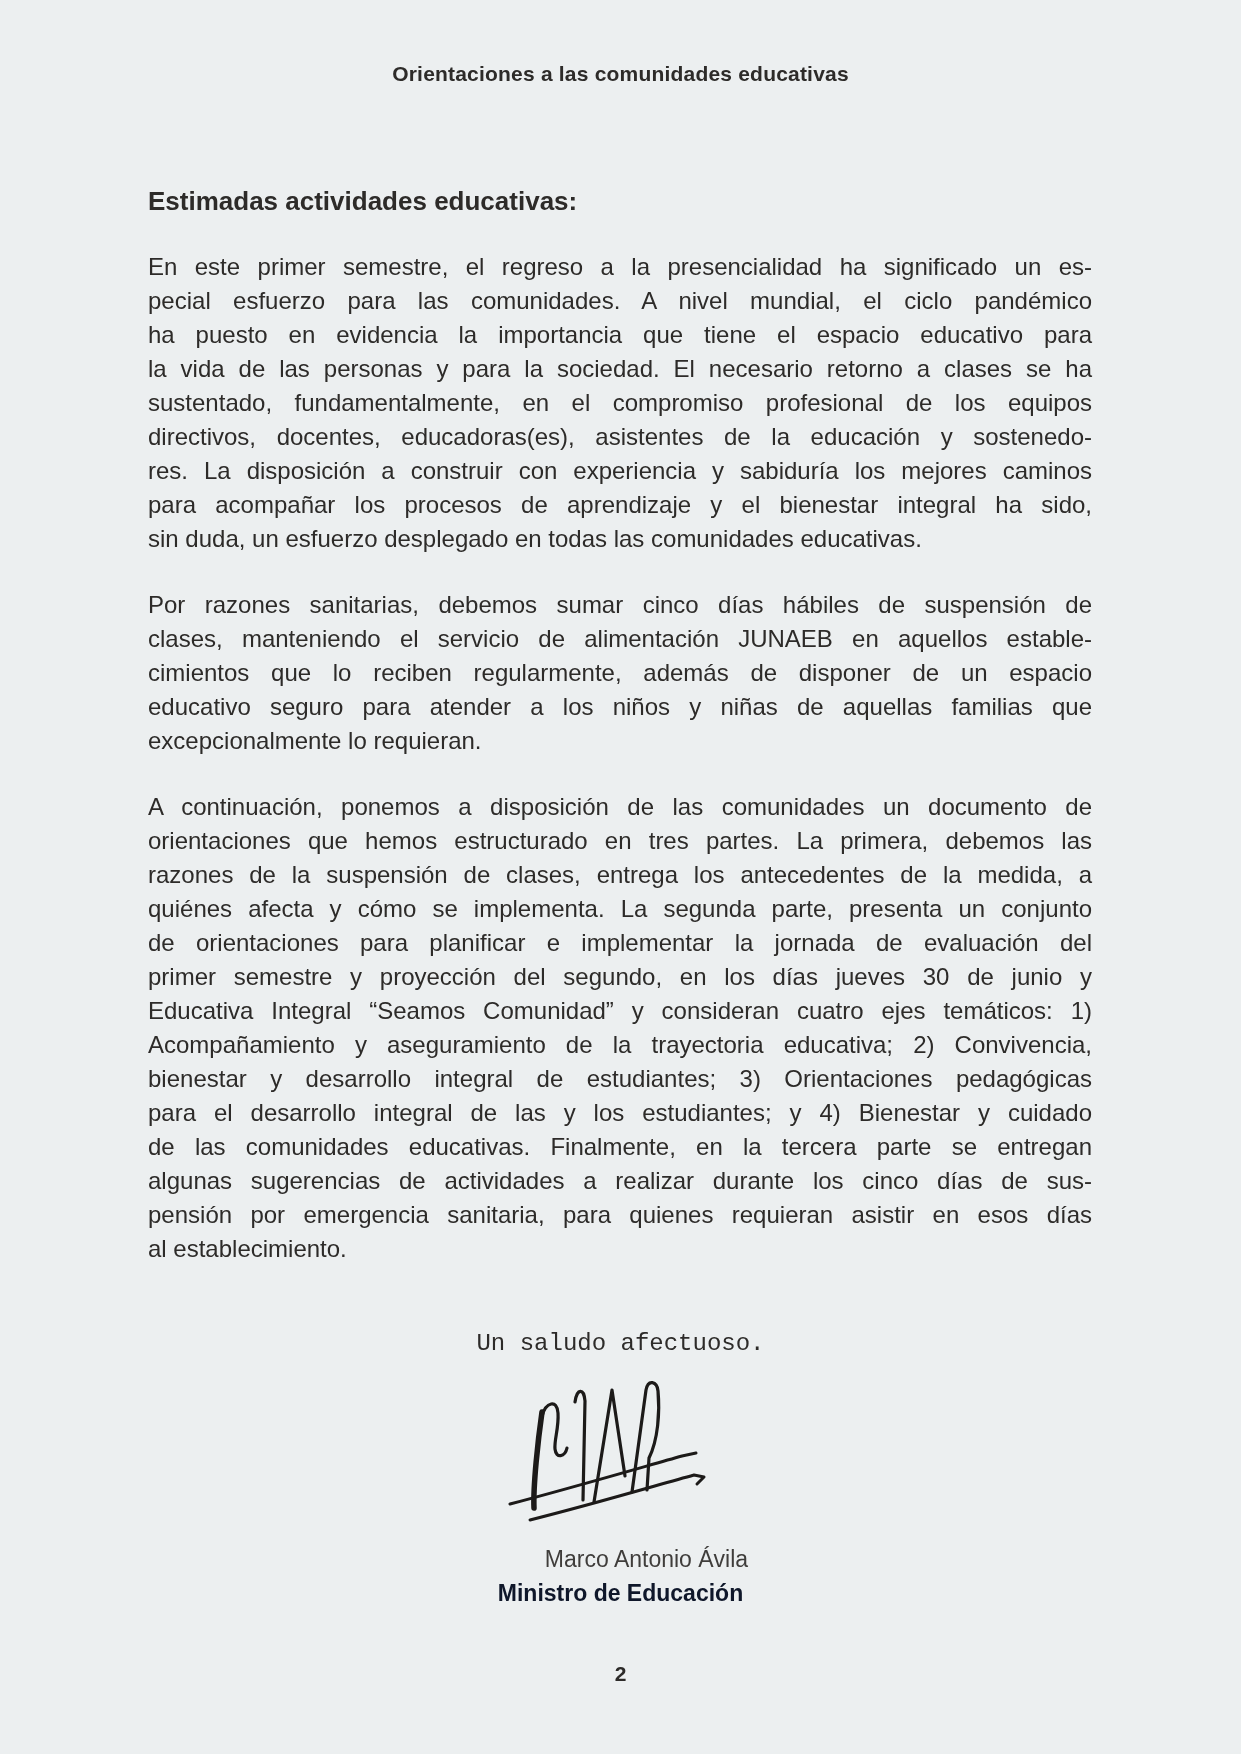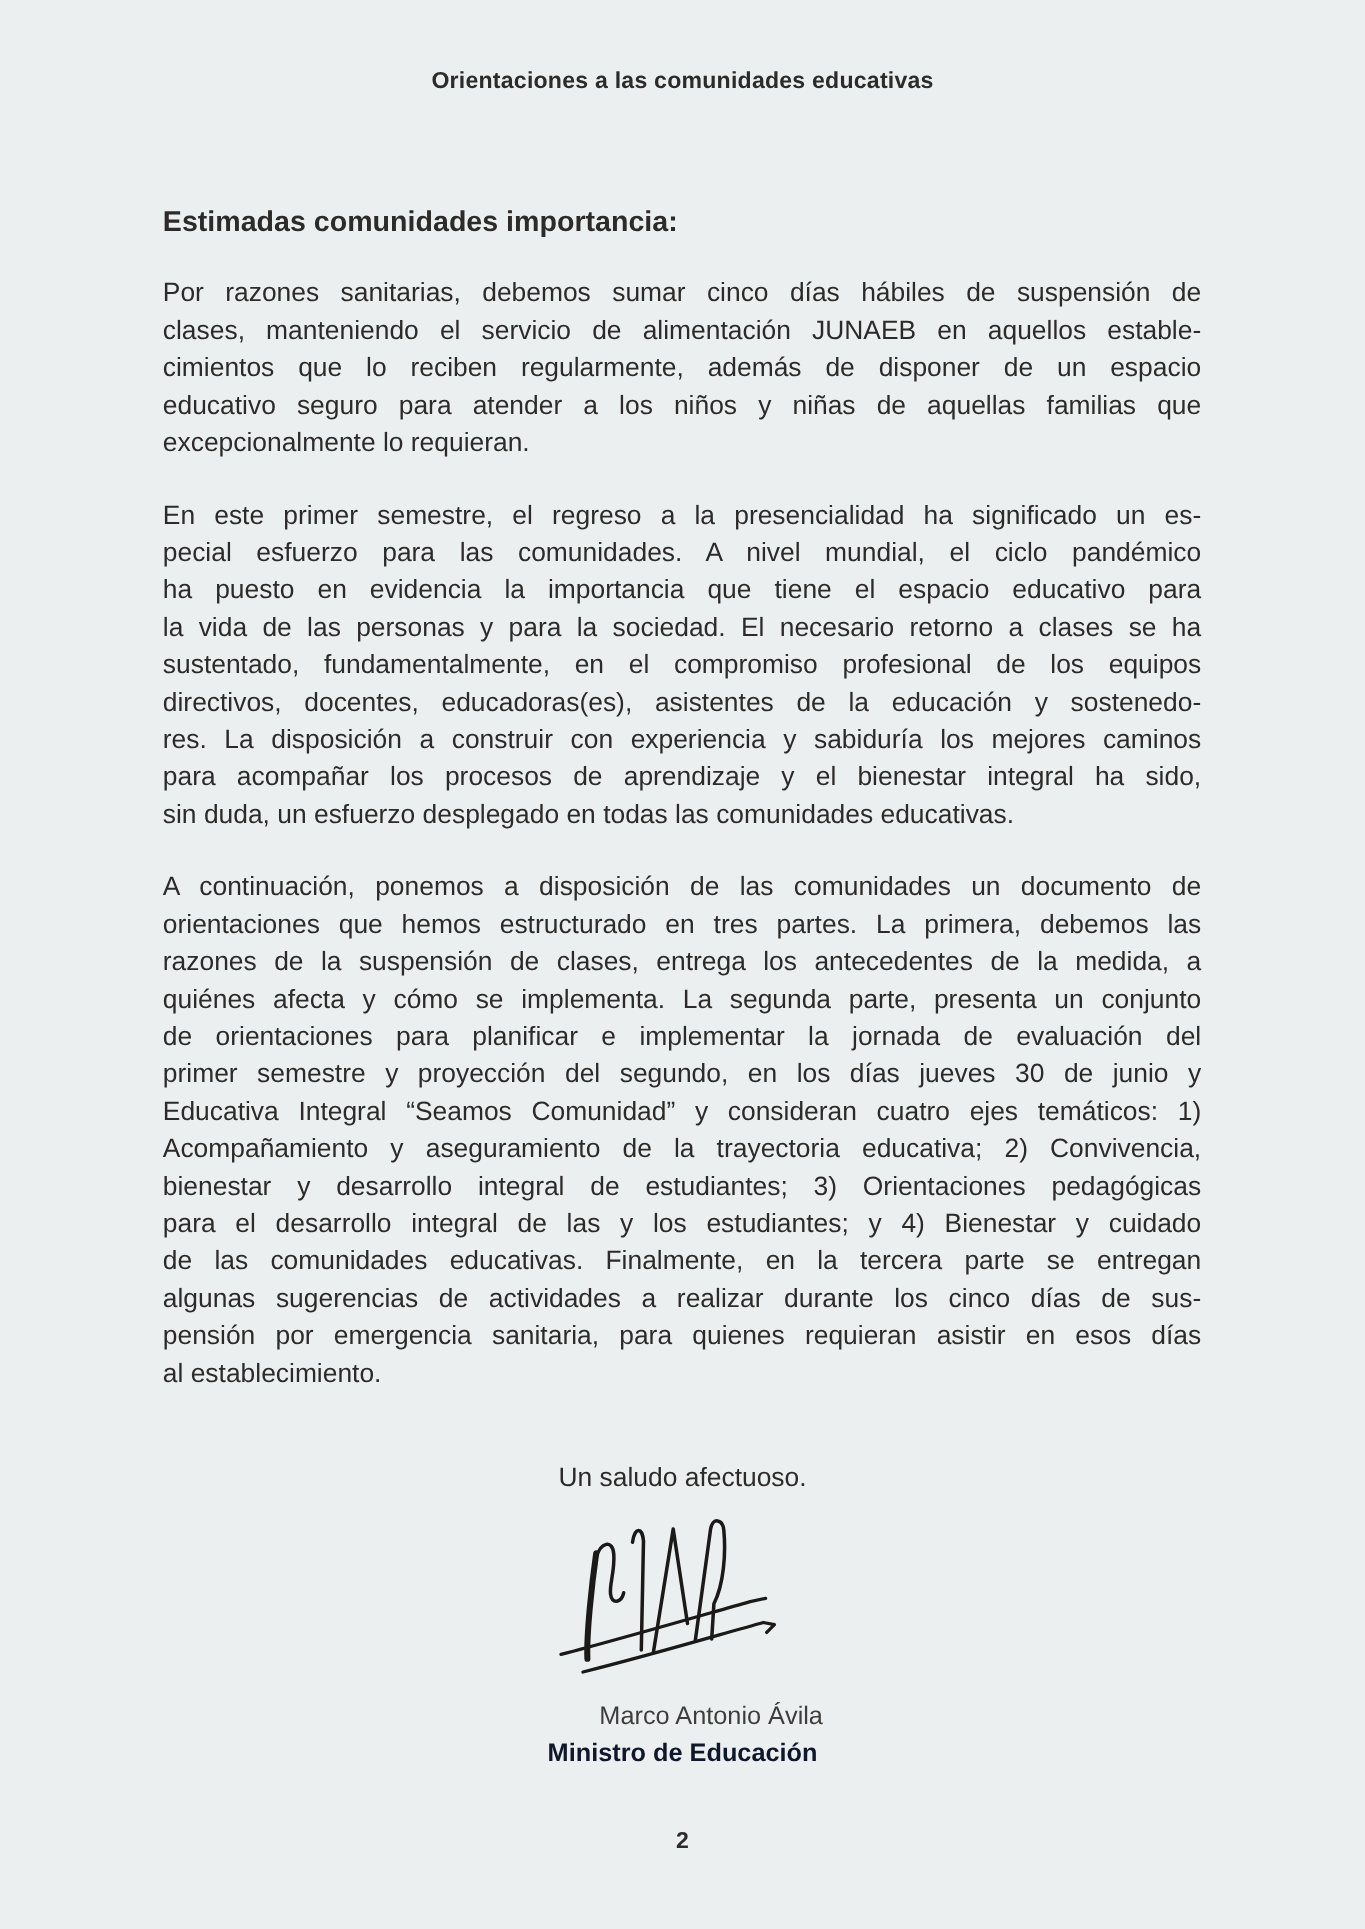--- a/index.html
+++ b/index.html
@@ -34,20 +34,21 @@
   .line {
     text-align: justify;
     text-align-last: justify;
     white-space: normal;
   }
   .line.last { text-align-last: left; }
   .closing {
     position: absolute; top: 1330px; left: 0;
     width: 1241px; text-align: center;
     font-size: 24px;
+    font-family: Liberation Mono, monospace;
   }
   .signature-wrap {
     position: absolute; top: 1378px; left: 496px;
     width: 250px; height: 158px;
   }
   .signature-wrap svg { display: block; width: 250px; height: 158px; }
   .signer-name {
     position: absolute; top: 1546px; left: 0;
     width: 1241px; text-align: center;
     font-size: 23px; color: #3f3d3b; padding-left: 26px;
@@ -63,40 +64,40 @@
     font-size: 21px; font-weight: bold;
   }
 </style>
 </head>
 <body>
 
 <div class="page">
 
   <div class="doc-header">Orientaciones a las comunidades educativas</div>
 
-  <div class="greeting">Estimadas comunidades importancia:</div>
+  <div class="greeting">Estimadas actividades educativas:</div>
 
   <div class="letter-body" id="paragraphs">
-      <div class="para">
-        <div class="line">Por razones sanitarias, debemos sumar cinco días hábiles de suspensión de</div>
-        <div class="line">clases, manteniendo el servicio de alimentación JUNAEB en aquellos estable-</div>
-        <div class="line">cimientos que lo reciben regularmente, además de disponer de un espacio</div>
-        <div class="line">educativo seguro para atender a los niños y niñas de aquellas familias que</div>
-        <div class="line last">excepcionalmente lo requieran.</div>
-      </div>
       <div class="para">
         <div class="line">En este primer semestre, el regreso a la presencialidad ha significado un es-</div>
         <div class="line">pecial esfuerzo para las comunidades. A nivel mundial, el ciclo pandémico</div>
         <div class="line">ha puesto en evidencia la importancia que tiene el espacio educativo para</div>
         <div class="line">la vida de las personas y para la sociedad. El necesario retorno a clases se ha</div>
         <div class="line">sustentado, fundamentalmente, en el compromiso profesional de los equipos</div>
         <div class="line">directivos, docentes, educadoras(es), asistentes de la educación y sostenedo-</div>
         <div class="line">res. La disposición a construir con experiencia y sabiduría los mejores caminos</div>
         <div class="line">para acompañar los procesos de aprendizaje y el bienestar integral ha sido,</div>
         <div class="line last">sin duda, un esfuerzo desplegado en todas las comunidades educativas.</div>
+      </div>
+      <div class="para">
+        <div class="line">Por razones sanitarias, debemos sumar cinco días hábiles de suspensión de</div>
+        <div class="line">clases, manteniendo el servicio de alimentación JUNAEB en aquellos estable-</div>
+        <div class="line">cimientos que lo reciben regularmente, además de disponer de un espacio</div>
+        <div class="line">educativo seguro para atender a los niños y niñas de aquellas familias que</div>
+        <div class="line last">excepcionalmente lo requieran.</div>
       </div>
       <div class="para">
         <div class="line">A continuación, ponemos a disposición de las comunidades un documento de</div>
         <div class="line">orientaciones que hemos estructurado en tres partes. La primera, debemos las</div>
         <div class="line">razones de la suspensión de clases, entrega los antecedentes de la medida, a</div>
         <div class="line">quiénes afecta y cómo se implementa. La segunda parte, presenta un conjunto</div>
         <div class="line">de orientaciones para planificar e implementar la jornada de evaluación del</div>
         <div class="line">primer semestre y proyección del segundo, en los días jueves 30 de junio y</div>
         <div class="line">Educativa Integral “Seamos Comunidad” y consideran cuatro ejes temáticos: 1)</div>
         <div class="line">Acompañamiento y aseguramiento de la trayectoria educativa; 2) Convivencia,</div>

